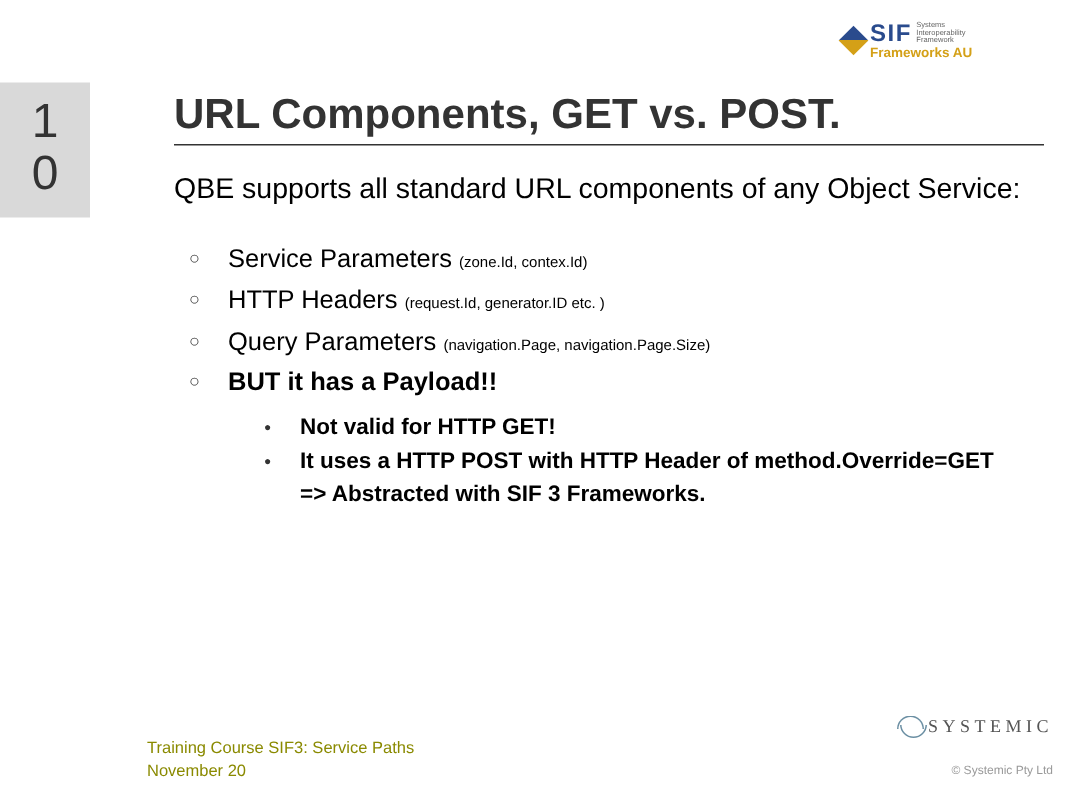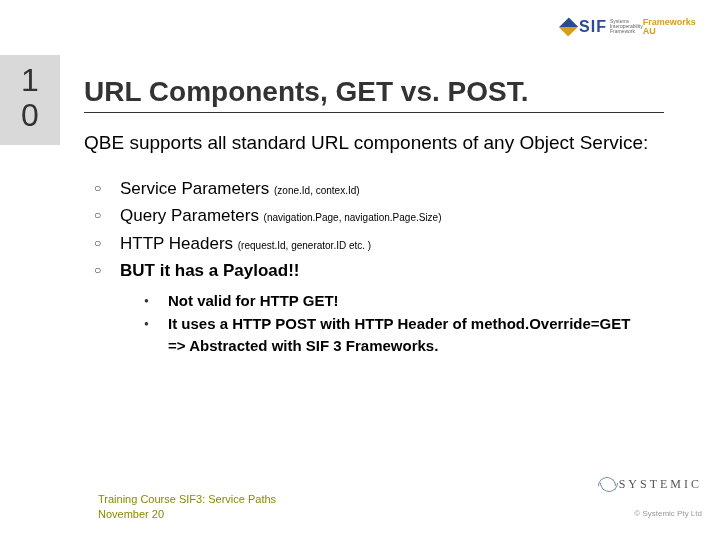--- a/index.html
+++ b/index.html
@@ -36,45 +36,43 @@
     gap: 4px;
   }
   .logo-diamond {
     width: 14px;
     height: 14px;
     background: linear-gradient(135deg, #2a4b8d 50%, #d4a017 50%);
     transform: rotate(45deg);
   }
   .logo-text-block {
     display: flex;
-    flex-direction: row;
+    flex-direction: column;
     line-height: 1;
-    align-items: center;
   }
   .logo-sif {
     font-size: 16px;
     font-weight: bold;
     color: #2a4b8d;
     letter-spacing: 1px;
   }
   .logo-small {
     font-size: 5px;
     color: #666;
   }
   .logo-assoc {
     font-size: 9px;
     color: #d4a017;
     font-weight: bold;
   }
   .content {
     position: absolute;
-    left: 84px;
+    left: 116px;
     top: 60px;
     width: 590px;
-    margin-top: 16px;
   }
   .title {
     font-size: 28px;
     color: #333;
     font-family: Verdana, sans-serif;
     margin-bottom: 4px;
   }
   .title-rule {
     border: none;
     border-top: 1.5px solid #333;
@@ -222,22 +220,22 @@
     <span class="logo-assoc">Frameworks AU</span>
   </div>
 </div>
 
 <div class="content">
   <h1 class="title">URL Components, GET vs. POST.</h1>
   <hr class="title-rule">
   <p class="subtitle">QBE supports all standard URL components of any Object Service:</p>
   <ul class="bullets">
     <li><span>Service Parameters </span><span class="param">(zone.Id, contex.Id)</span></li>
+    <li><span>HTTP Headers </span><span class="param">(request.Id, generator.ID etc. )</span></li>
     <li><span>Query Parameters </span><span class="param">(navigation.Page, navigation.Page.Size)</span></li>
-    <li><span>HTTP Headers </span><span class="param">(request.Id, generator.ID etc. )</span></li>
     <li><b><span>BUT it has a Payload!!</span></b></li>
   </ul>
   <ul class="sub-bullets">
     <li>Not valid for HTTP GET!</li>
     <li>
       <span>It uses a HTTP POST with HTTP Header of method.Override=GET</span><br>
       <span>=&gt; Abstracted with SIF 3 Frameworks.</span>
     </li>
   </ul>
 </div>

